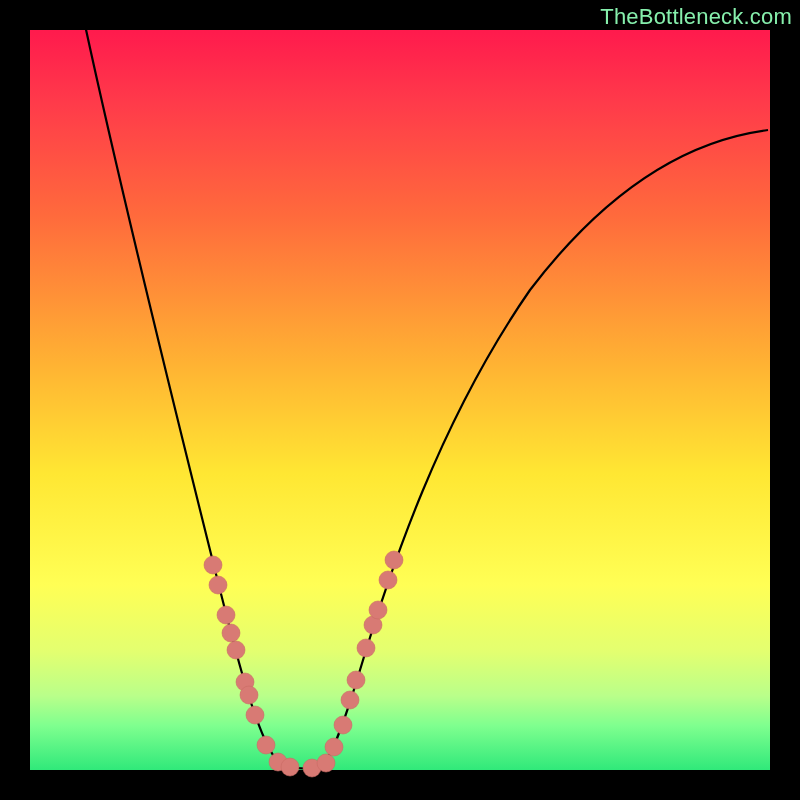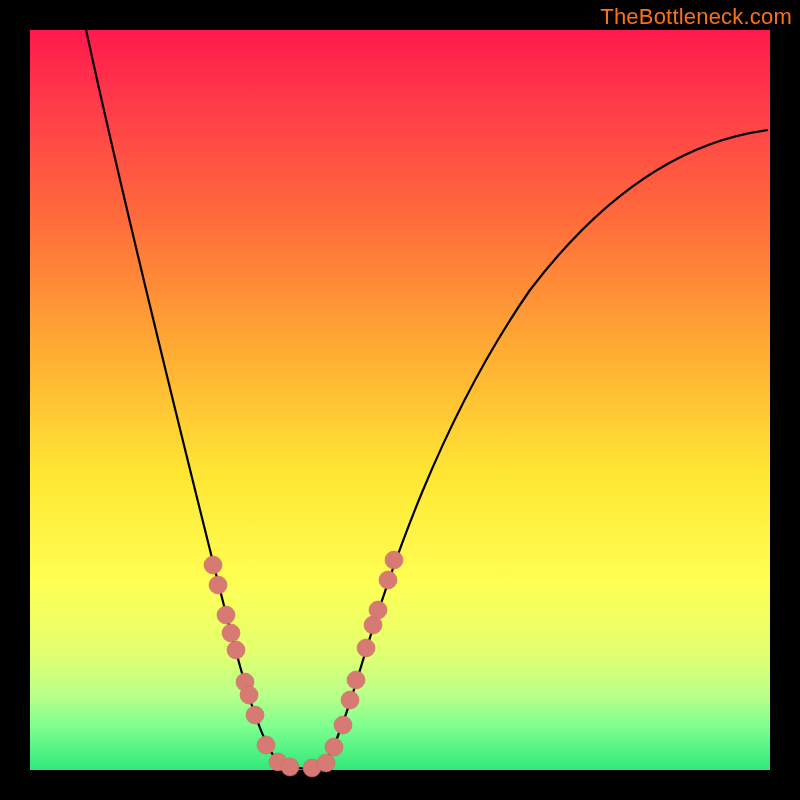--- a/index.html
+++ b/index.html
@@ -27,21 +27,21 @@
       #e3ff70 84%,
       #b9ff8a 90%,
       #7fff8f 94%,
       #30e97a 100%);
   }
   .watermark {
     position: absolute;
     top: 4px;
     right: 8px;
     font-size: 22px;
-    color: #f97316;
+    color: #86efac;
     font-weight: 500;
     letter-spacing: 0.2px;
     z-index: 10;
   }
   svg.curve {
     position: absolute;
     left: 0;
     top: 0;
     width: 740px;
     height: 740px;

